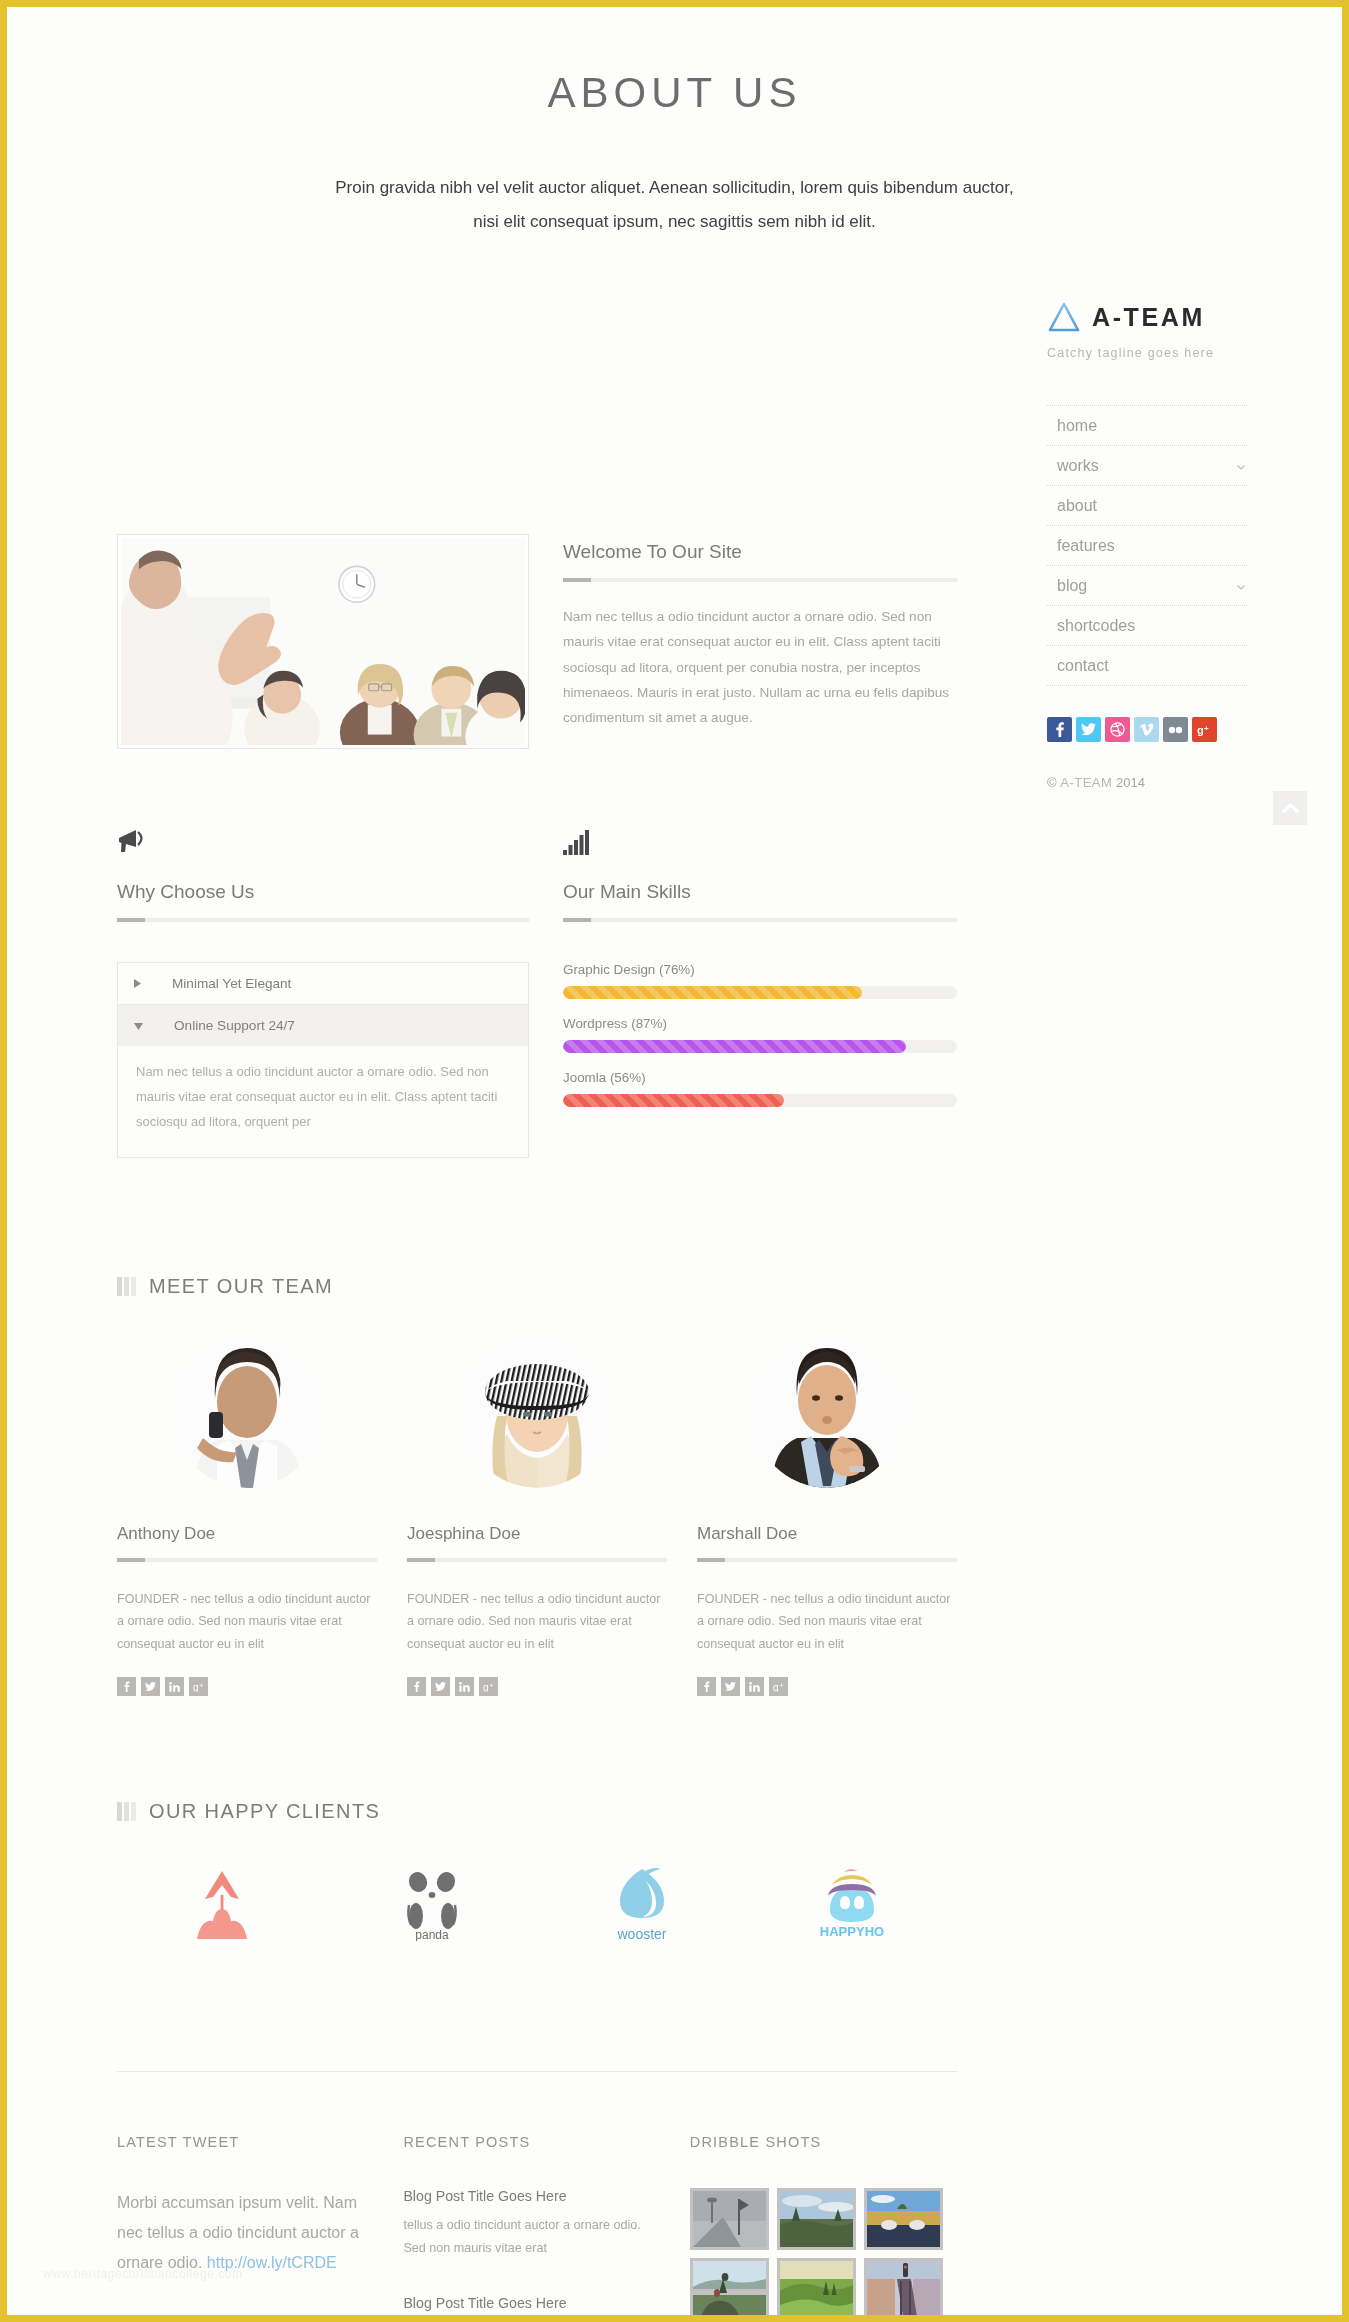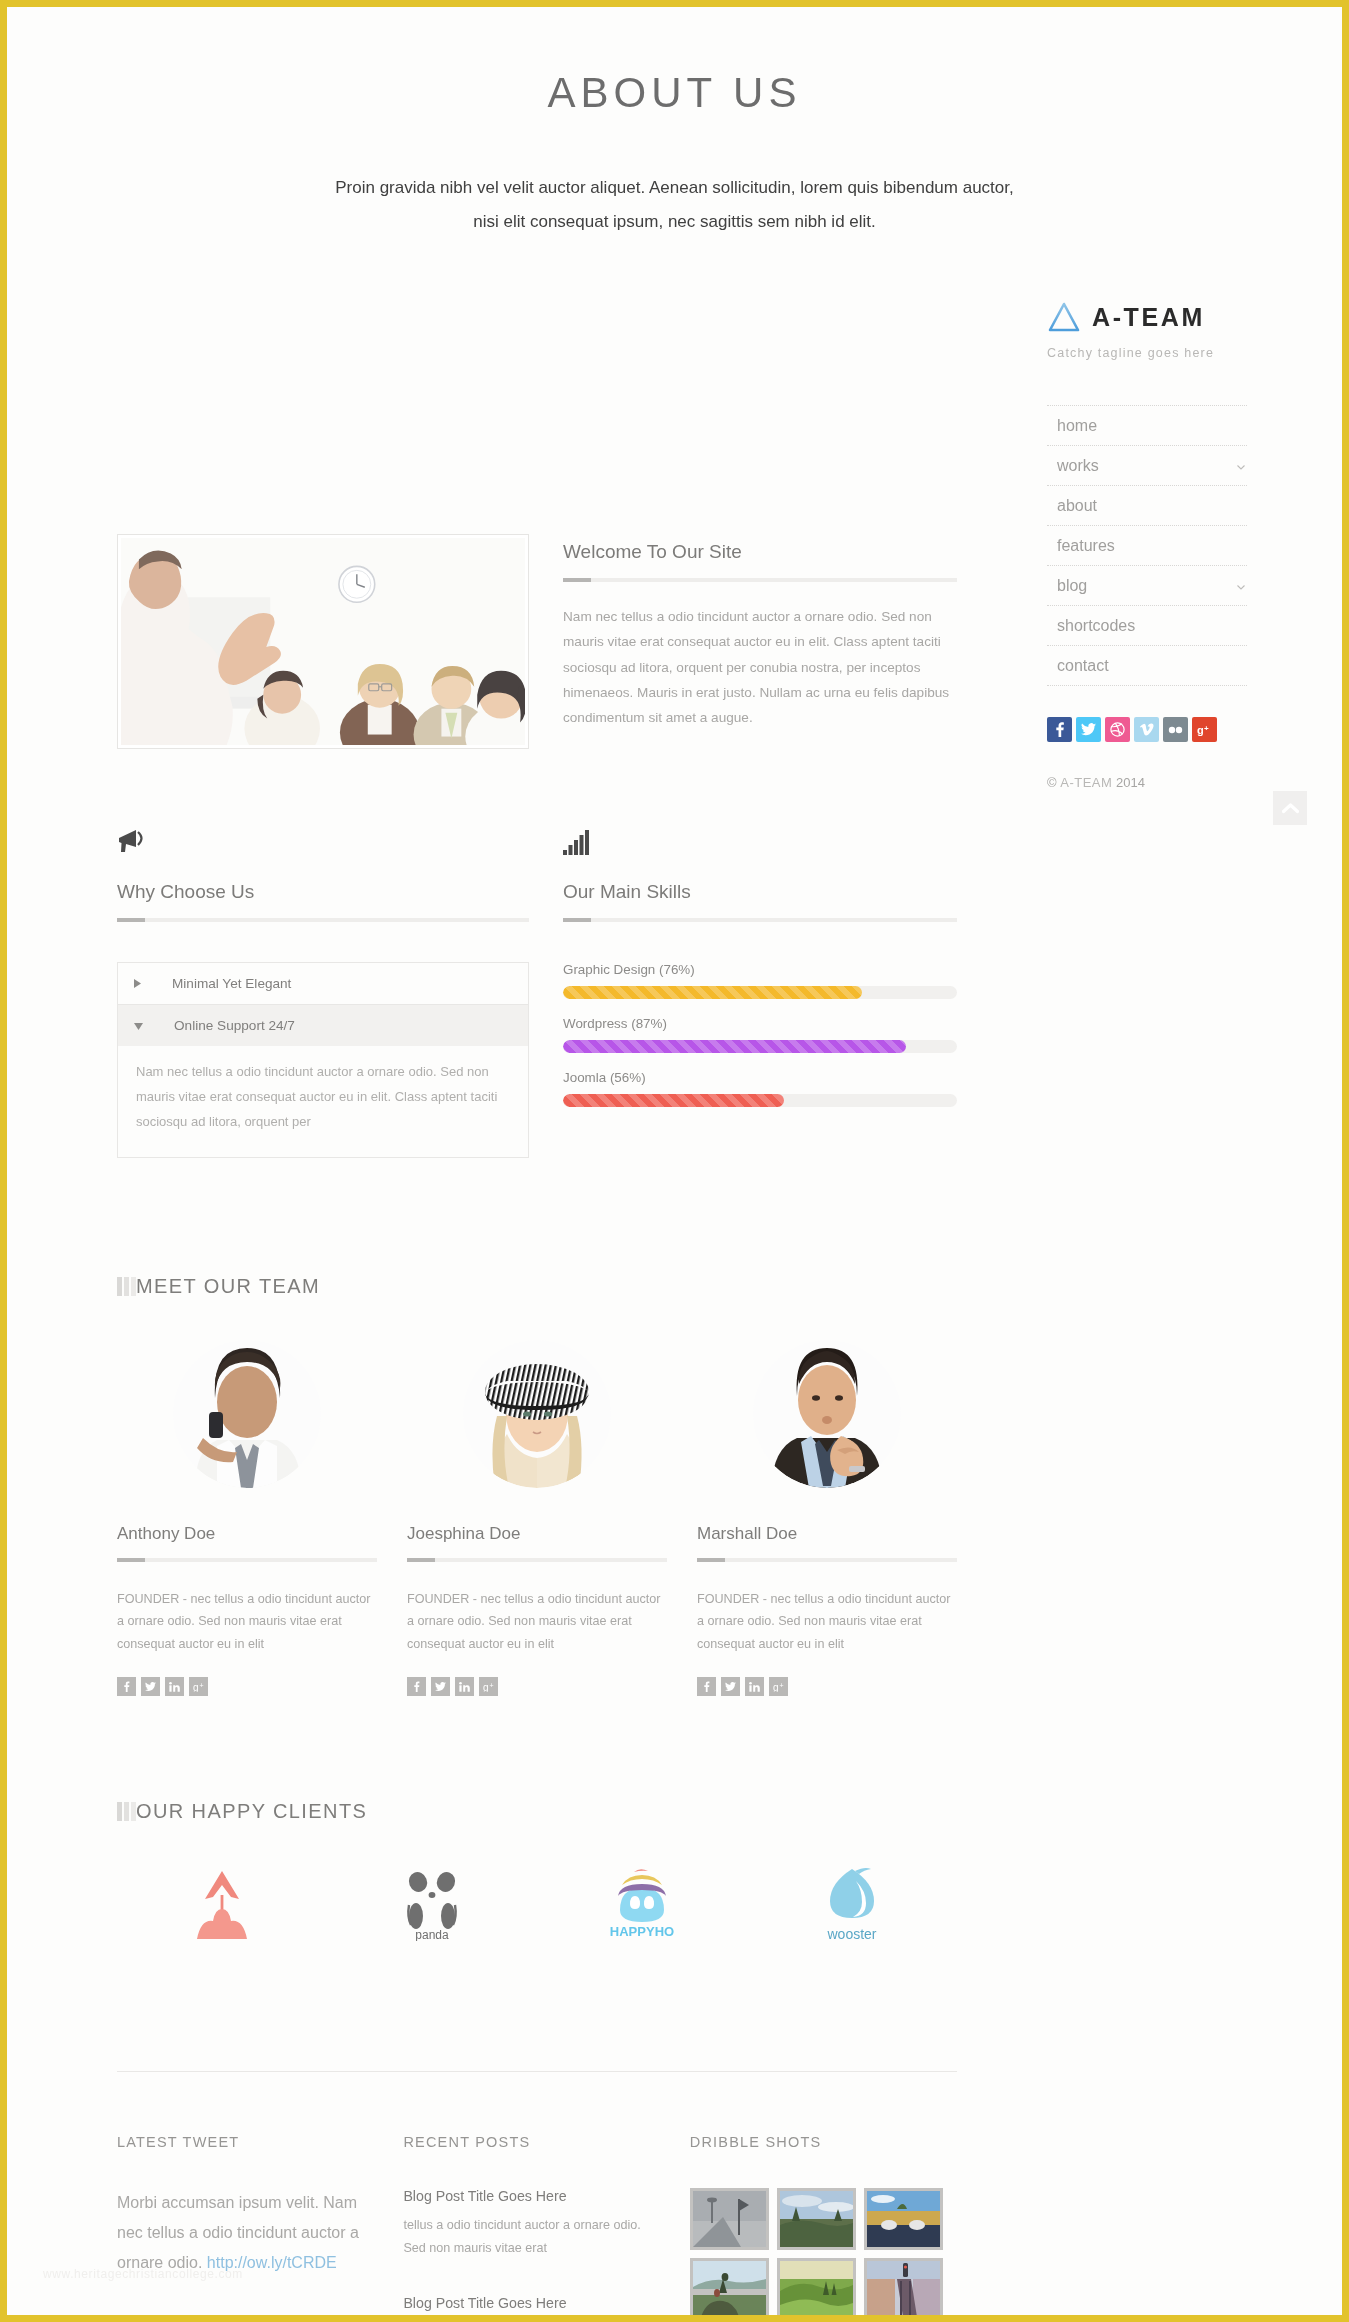--- a/index.html
+++ b/index.html
@@ -130,21 +130,21 @@
     height: 100%; border-radius: 7px;
     background-image: linear-gradient(45deg,
       rgba(255,255,255,.22) 25%, transparent 25%, transparent 50%,
       rgba(255,255,255,.22) 50%, rgba(255,255,255,.22) 75%,
       transparent 75%, transparent);
     background-size: 16px 16px;
   }
 
   
   .sec-title {
-    display: flex; align-items: center; 
+    display: flex; align-items: center; gap: 13px;
     font-size: 20px; letter-spacing: 1.4px; color: #7e7d7b;
     font-weight: 300; text-transform: uppercase;
   }
   .bars3 { display: flex; gap: 2px; align-items: flex-end; }
   .bars3 i { display: block; width: 5px; height: 19px; background: #d9d8d6; }
   .bars3 i:nth-child(2) { background: #e2e1df; }
   .bars3 i:nth-child(3) { background: #ebeae8; }
 
   
   .team-sec { margin-top: 117px; }
@@ -660,37 +660,37 @@
               <ellipse cx="33" cy="26" rx="3.4" ry="3" fill="#6f6f6f"></ellipse>
               <ellipse cx="17" cy="47" rx="7" ry="13" fill="#6f6f6f"></ellipse>
               <ellipse cx="49" cy="47" rx="7" ry="13" fill="#6f6f6f"></ellipse>
               <path d="M10 36 q-2 12 2 20" fill="none" stroke="#6f6f6f" stroke-width="2.4"></path>
               <path d="M56 36 q2 12-2 20" fill="none" stroke="#6f6f6f" stroke-width="2.4"></path>
               <text x="33" y="70" text-anchor="middle" font-family="Liberation Sans, sans-serif" font-size="12" fill="#6f6f6f">panda</text>
             </svg>
           </div>
 
           <div class="client">
+            <svg width="66" height="76" viewBox="0 0 66 76">
+              <path d="M33 2 q22 14 22 32 0 17-22 17 -22 0-22-17 0-18 22-32z" fill="#8fd0e8"></path>
+              <path d="M37 14 q10 10 10 22 0 13-13 14 9-5 9-15 0-12-6-21z" fill="#fff"></path>
+              <path d="M36 4 q10-5 16-2 -7 1-12 5z" fill="#8fd0e8"></path>
+              <text x="33" y="72" text-anchor="middle" font-family="Liberation Sans, sans-serif" font-size="14" fill="#5aa7c6">wooster</text>
+            </svg>
+          </div>
+
+          <div class="client">
             <svg width="72" height="78" viewBox="0 0 72 78">
               <path d="M14 44 q0-22 22-22 22 0 22 22 0 12-22 12 -22 0-22-12z" fill="#8fd9f2"></path>
               <path d="M12 30 q2-12 24-12 22 0 24 12 -4-6-24-6 -20 0-24 6z" fill="#8e6fa8"></path>
               <path d="M16 19 q6-10 20-10 14 0 20 10 -8-6-20-6 -12 0-20 6z" fill="#e8c75c"></path>
               <path d="M28 6 q6-5 14-1 -7-1-14 1z" fill="#ef8f86"></path>
               <path d="M24 38 q0-8 5-8 5 0 5 8 0 5-5 5 -5 0-5-5z" fill="#fff"></path>
               <path d="M38 38 q0-8 5-8 5 0 5 8 0 5-5 5 -5 0-5-5z" fill="#fff"></path>
               <text x="36" y="70" text-anchor="middle" font-family="Liberation Sans, sans-serif" font-size="13" font-weight="bold" fill="#63c6ea">HAPPYHO</text>
-            </svg>
-          </div>
-
-          <div class="client">
-            <svg width="66" height="76" viewBox="0 0 66 76">
-              <path d="M33 2 q22 14 22 32 0 17-22 17 -22 0-22-17 0-18 22-32z" fill="#8fd0e8"></path>
-              <path d="M37 14 q10 10 10 22 0 13-13 14 9-5 9-15 0-12-6-21z" fill="#fff"></path>
-              <path d="M36 4 q10-5 16-2 -7 1-12 5z" fill="#8fd0e8"></path>
-              <text x="33" y="72" text-anchor="middle" font-family="Liberation Sans, sans-serif" font-size="14" fill="#5aa7c6">wooster</text>
             </svg>
           </div>
 
         </div>
       </div>
 
       <div class="divider"></div>
 
       <div class="footer">
 

